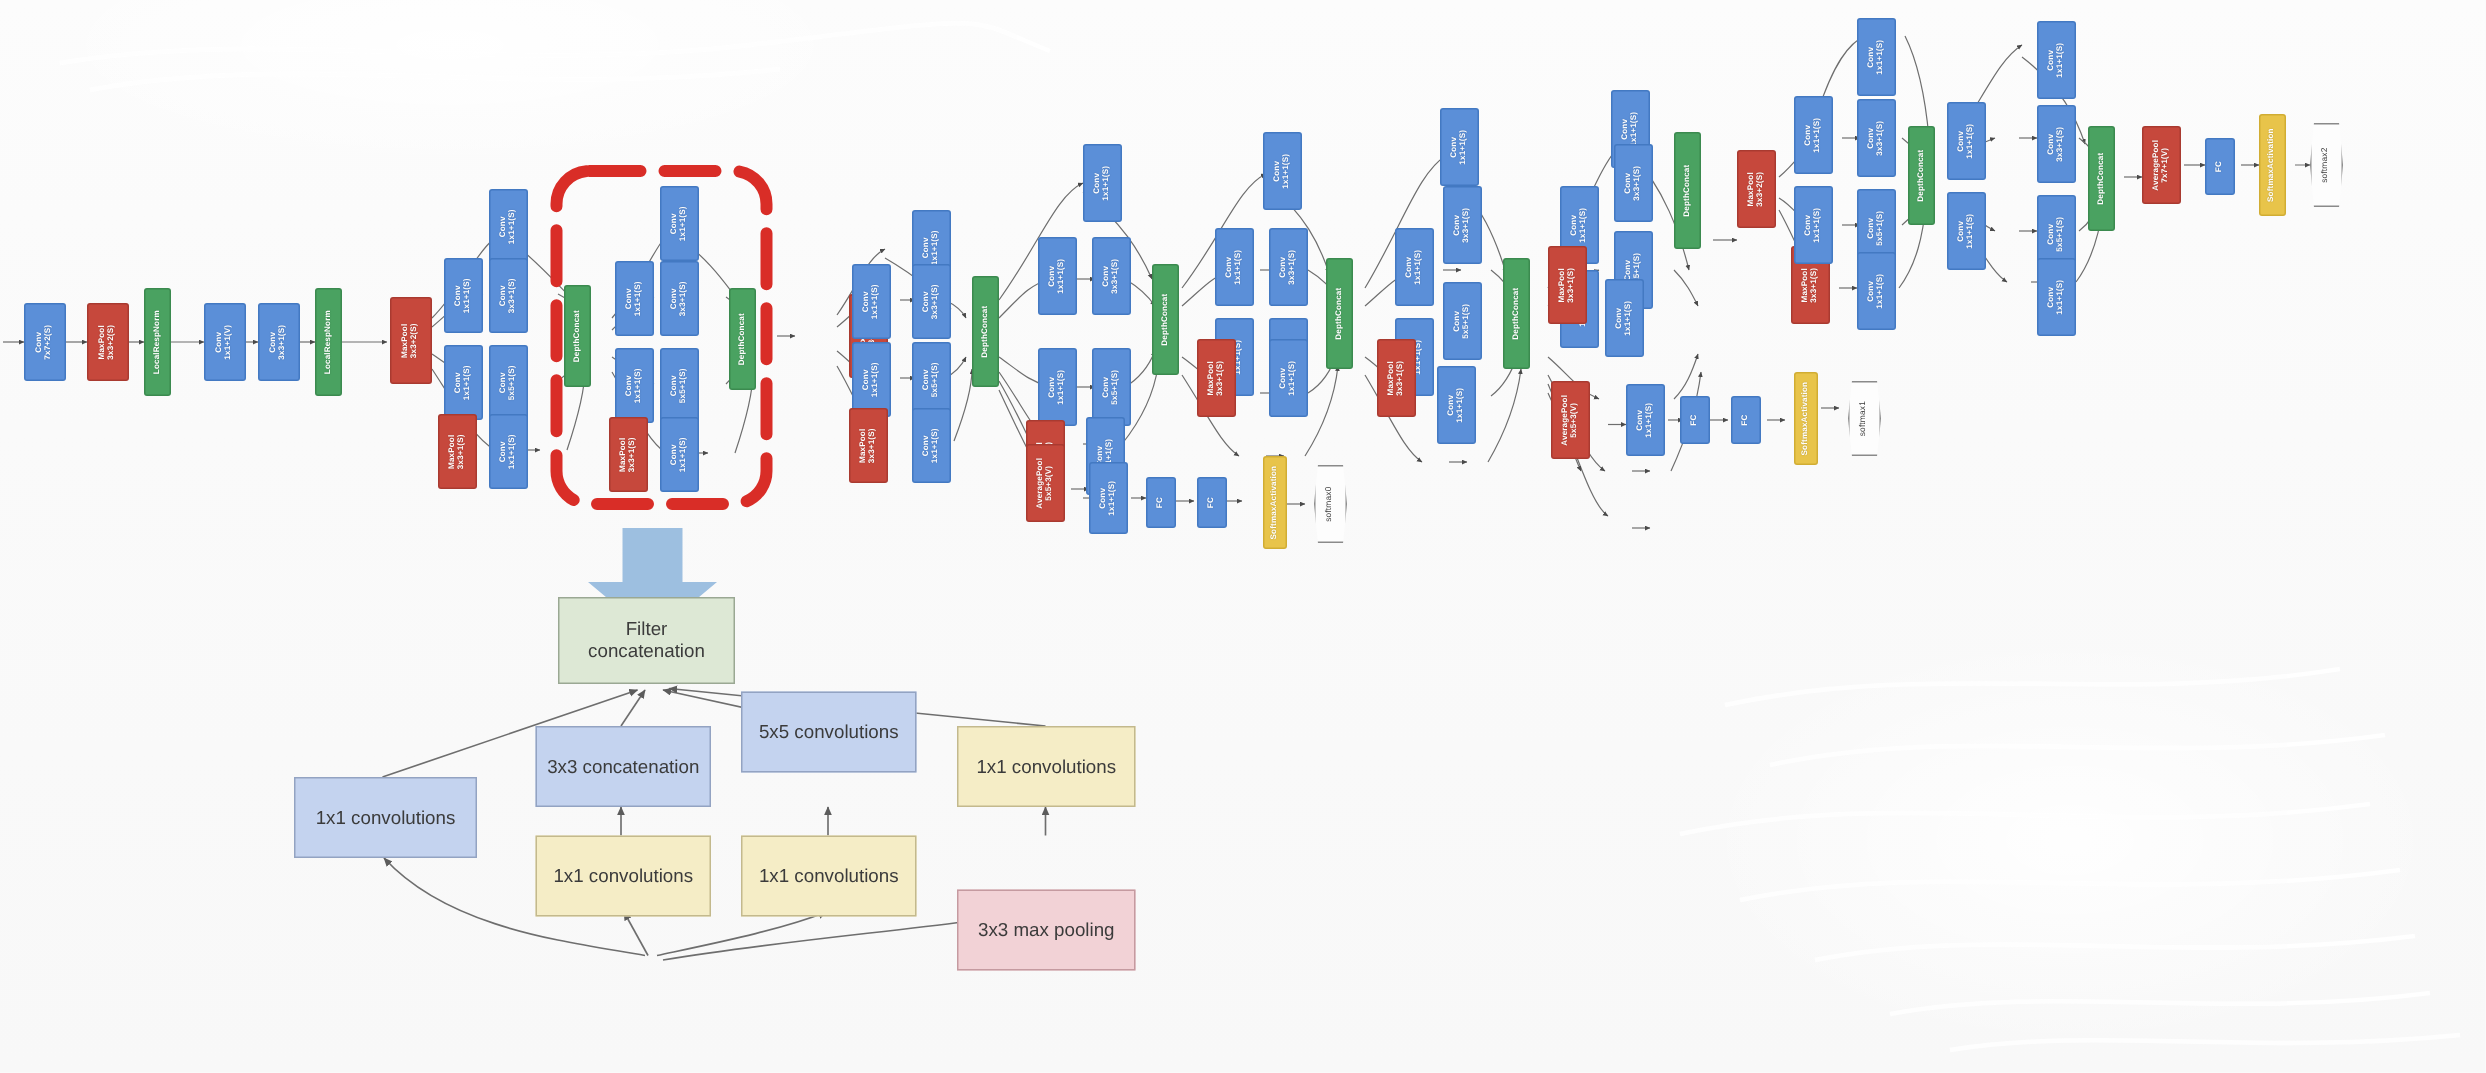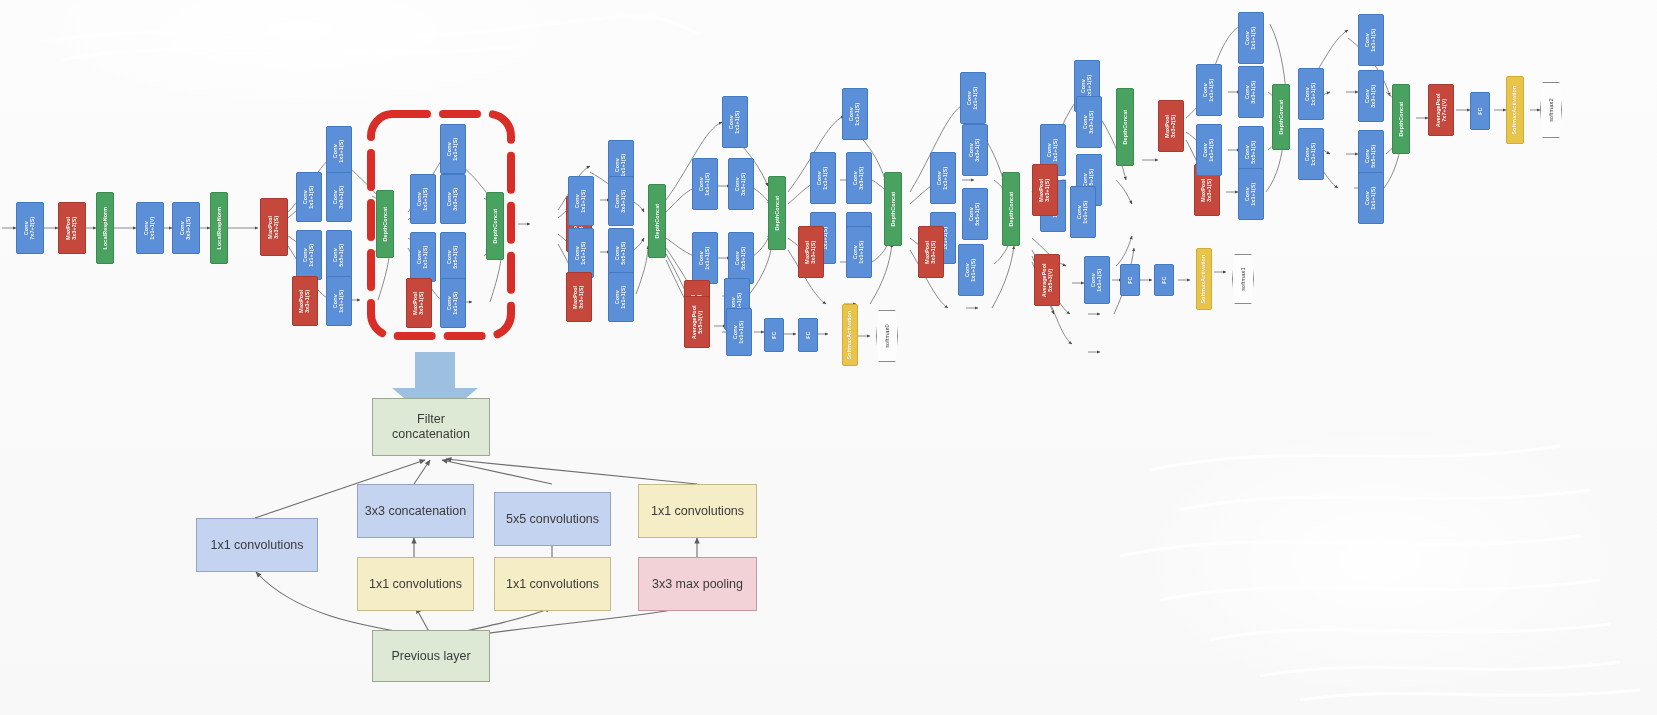--- a/index.html
+++ b/index.html
@@ -57,21 +57,21 @@
     display:flex;align-items:center;justify-content:center;
     text-align:center;
     font-size:12.5px;color:#3b3b3b;
     border:1px solid #9a9a9a;
     line-height:15px;
     padding:2px;
   }
   .d-green{background:#dde8d5;border-color:#9aa893;align-items:center;}
   .d-blue{background:#c4d3ef;border-color:#93a3c2;}
   .d-yellow{background:#f5edc6;border-color:#c3b98d;}
-  .d-red{background:#f2d2d6;border-color:#c59aa0;}
+  .d-red{background:#f2d2d6;border-color:#c59aa0;margin-top:36px;}
 
   
   svg.edges{position:absolute;left:0;top:0;width:1657px;height:715px;overflow:visible;pointer-events:none;}
   .ln{stroke:#6e6e6e;stroke-width:.8px;fill:none;}
   .ln2{stroke:#6e6e6e;stroke-width:1.1px;fill:none;}
   .dashbox{fill:none;stroke:#d92d27;stroke-width:8px;stroke-dasharray:34 16;stroke-linecap:round;}
   .bigarrow{fill:#9dbfe0;}
 </style>
 </head>
 <body>
@@ -583,34 +583,31 @@
     <span>Filter<br>concatenation</span>
     </div>
 
   <div class="dbox d-blue" style="left:196px;top:518px;width:122px;height:54px;">
     <span>1x1 convolutions</span>
     </div>
 
   <div class="dbox d-blue" style="left:357px;top:484px;width:117px;height:54px;">
     <span>3x3 concatenation</span>
     </div>
-  <div class="dbox d-blue" style="left:494px;top:492px;width:117px;height:54px;">
+  <div class="dbox d-blue" style="left:494px;top:461px;width:117px;height:54px;">
     <span>5x5 convolutions</span>
     </div>
   <div class="dbox d-yellow" style="left:638px;top:484px;width:119px;height:54px;">
     <span>1x1 convolutions</span>
     </div>
 
   <div class="dbox d-yellow" style="left:357px;top:557px;width:117px;height:54px;">
     <span>1x1 convolutions</span>
     </div>
   <div class="dbox d-yellow" style="left:494px;top:557px;width:117px;height:54px;">
     <span>1x1 convolutions</span>
     </div>
   <div class="dbox d-red" style="left:638px;top:557px;width:119px;height:54px;">
     <span>3x3 max pooling</span>
     </div>
 
-  <div class="dbox d-green" style="left:372px;top:630px;width:118px;height:52px;">
-    <span>Previous layer</span>
-    </div>
 
 </div>
 
 </body></html>

